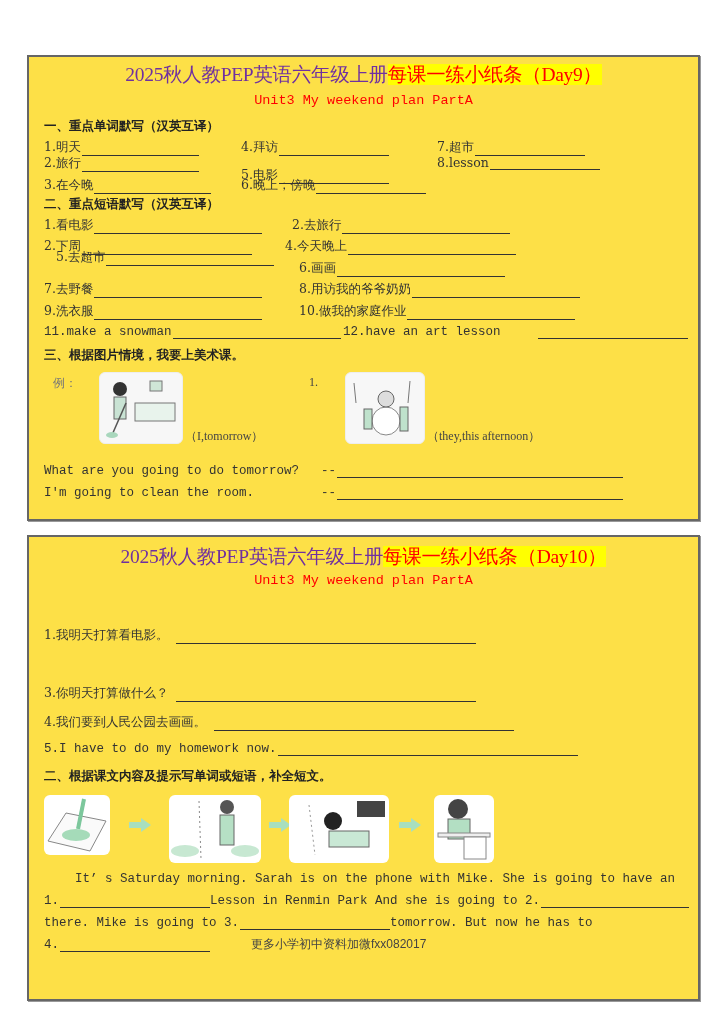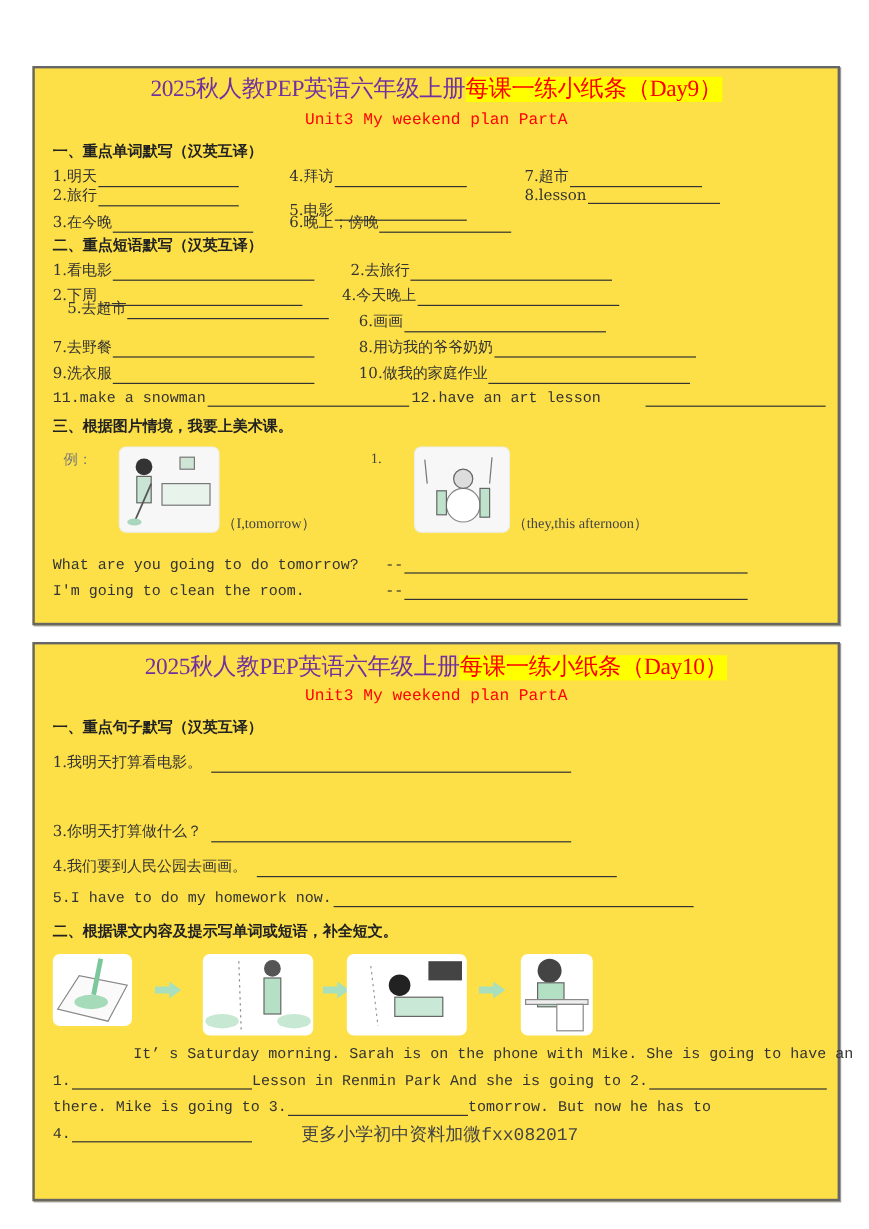--- a/index.html
+++ b/index.html
@@ -18,21 +18,21 @@
   .sec { position:absolute; left:15px; font-family:"DejaVu Sans","Liberation Sans",sans-serif;
          font-weight:bold; font-size:12.5px; color:#222; white-space:nowrap; }
   .item { position:absolute; font-size:12.5px; color:#333; white-space:nowrap; display:flex; align-items:flex-end;
           font-family:"Liberation Mono","DejaVu Sans Mono",monospace; }
   .item .zh { font-family:"DejaVu Serif","Liberation Serif",serif; font-size:12.5px; }
   .blank { display:inline-block; border-bottom:1px solid #333; height:12px; margin-left:1px; }
   .pic { position:absolute; border-radius:6px; background:#f7f7f7; border:1px solid #eee; }
   .cap { position:absolute; font-family:"Liberation Serif","DejaVu Serif",serif; font-size:12px; color:#444; white-space:nowrap; }
   .mono { font-family:"Liberation Mono","DejaVu Sans Mono",monospace; font-size:12.5px; color:#333; white-space:nowrap; position:absolute; }
   .arrow { position:absolute; width:0; height:0; }
-  .note { position:absolute; font-size:15px; color:#444; font-family:Liberation Mono, monospace; white-space:nowrap; }
+  .note { position:absolute; font-size:12px; color:#444; font-family:Liberation Sans, sans-serif; white-space:nowrap; }
 </style>
 </head>
 <body>
 
 <div class="box" id="box1">
   <div class="title" style="top:6px;">
     <span class="p1">2025秋人教PEP英语六年级上册</span><span class="p2">每课一练小纸条（Day9）</span>
   </div>
   <div class="subtitle" style="top:36px;">Unit3 My weekend plan PartA</div>
 
@@ -168,21 +168,20 @@
       <span class="blank" style="width:286px"></span>
     </div>
 </div>
 
 <div class="box" id="box2">
   <div class="title" style="top:8px;">
     <span class="p1">2025秋人教PEP英语六年级上册</span><span class="p2">每课一练小纸条（Day10）</span>
   </div>
   <div class="subtitle" style="top:36px;">Unit3 My weekend plan PartA</div>
 
-  <div class="sec" style="top:61px;">一、重点句子默写（汉英互译）</div>
 
   <div class="item" style="left:15px;top:90px;">
       <span class="zh">1.我明天打算看电影。</span>
       <span class="blank" style="width:300px;margin-left:8px"></span>
     </div>
   <div class="item" style="left:15px;top:148px;">
       <span class="zh">3.你明天打算做什么？</span>
       <span class="blank" style="width:300px;margin-left:8px"></span>
     </div>
   <div class="item" style="left:15px;top:177px;">
@@ -231,21 +230,21 @@
       </svg></div>
   <div class="pic" style="left:405px;top:258px;width:60px;height:68px;background:#fff;border:none;">
     <svg width="60" height="68">
       <circle cx="24" cy="14" r="10" fill="#444"></circle>
       <rect x="14" y="24" width="22" height="20" fill="#b3dfc3" stroke="#666"></rect>
       <rect x="4" y="38" width="52" height="4" fill="#eee" stroke="#888"></rect>
       <rect x="30" y="42" width="22" height="22" fill="#fff" stroke="#888"></rect>
     </svg>
   </div>
 
-  <div class="mono" style="left:46px;top:335px;margin-left:36px;">It’ s Saturday morning. Sarah is on the phone with Mike. She is going to have an</div>
+  <div class="mono" style="left:46px;top:335px;">It’ s Saturday morning. Sarah is on the phone with Mike. She is going to have an</div>
   <div class="item" style="left:15px;top:357px;">
       <span>1.</span>
       <span class="blank" style="width:150px"></span>
       <span>Lesson in Renmin Park And she is going to 2.</span>
       <span class="blank" style="width:148px"></span>
     </div>
   <div class="item" style="left:15px;top:379px;">
       <span>there. Mike is going to 3.</span>
       <span class="blank" style="width:150px"></span>
       <span> tomorrow. But now he has to</span>

